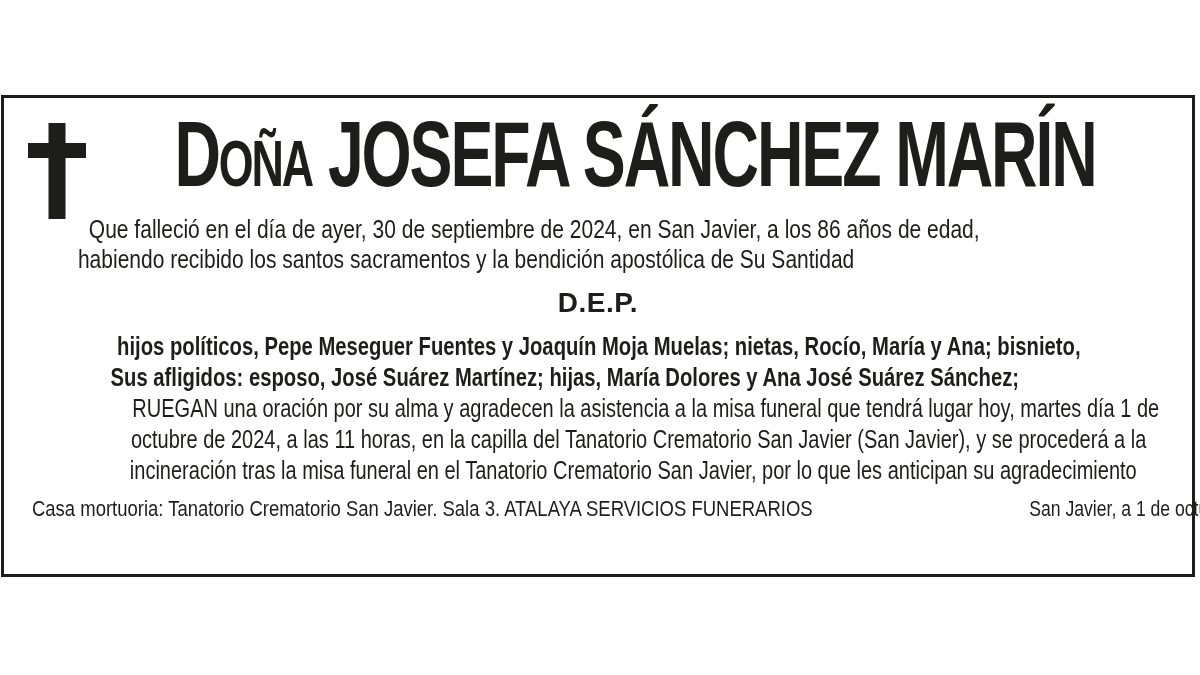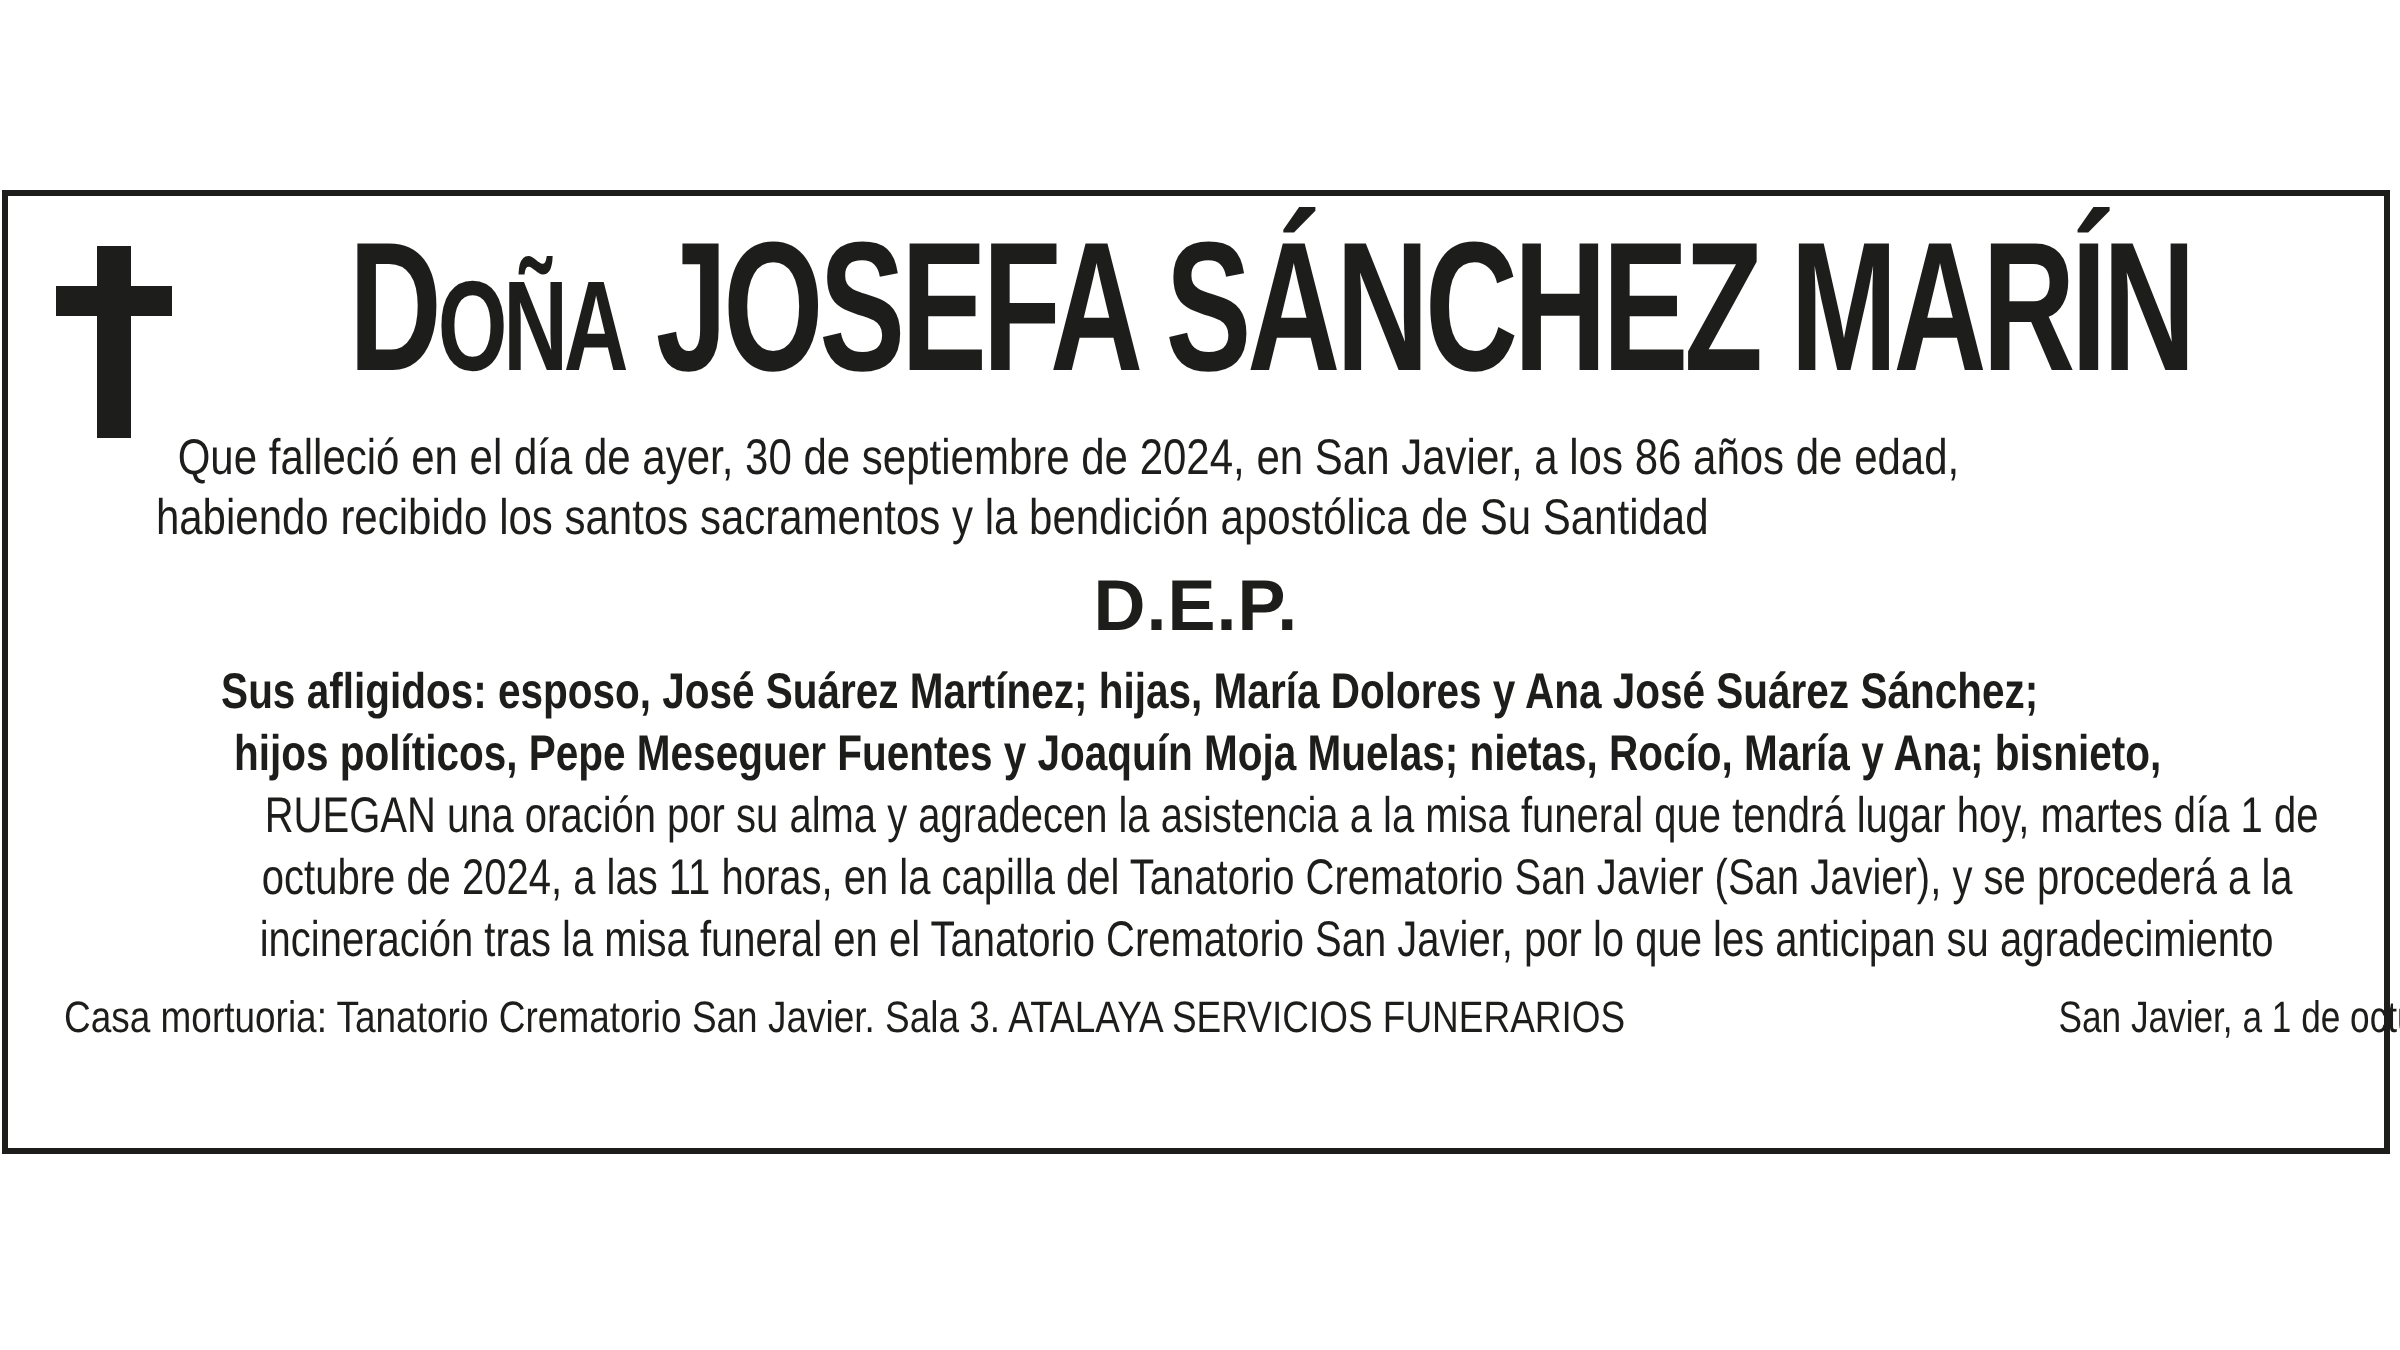--- a/index.html
+++ b/index.html
@@ -35,21 +35,21 @@
   }
   .honorific{font-variant:small-caps;}
 
   
   .line{white-space:nowrap;text-align:left;}
   .line>span{display:inline-block;white-space:nowrap;}
 
   .notice{margin-top:4px;font-size:25px;line-height:30px;}
   .notice .line>span{transform:scaleX(0.84);transform-origin:50% 50%;}
 
-  .dep{margin-top:14px;line-height:30px;text-align:center;font-weight:bold;font-size:36px;letter-spacing:0.5px;}
+  .dep{margin-top:14px;line-height:30px;text-align:center;font-weight:bold;font-size:28px;letter-spacing:0.5px;}
 
   .family{margin-top:13px;font-size:25px;line-height:31px;font-weight:bold;}
   .family .line>span{transform:scaleX(0.81);transform-origin:50% 50%;}
 
   .request{font-size:25px;line-height:31px;}
   .request .line>span{transform:scaleX(0.80);transform-origin:50% 50%;}
 
   .footer-row{
     margin-top:9px;display:flex;justify-content:space-between;align-items:center;
     font-size:22px;line-height:27px;padding:0 18px 0 28px;white-space:nowrap;
@@ -71,22 +71,22 @@
     </div>
 
     <div class="notice">
       <div class="line"><span>Que falleció en el día de ayer, 30 de septiembre de 2024, en San Javier, a los 86 años de edad,</span></div>
       <div class="line"><span>habiendo recibido los santos sacramentos y la bendición apostólica de Su Santidad</span></div>
     </div>
 
     <div class="dep">D.E.P.</div>
 
     <div class="family">
+      <div class="line"><span>hijos políticos, Pepe Meseguer Fuentes y Joaquín Moja Muelas; nietas, Rocío, María y Ana; bisnieto,</span></div>
       <div class="line"><span>Sus afligidos: esposo, José Suárez Martínez; hijas, María Dolores y Ana José Suárez Sánchez;</span></div>
-      <div class="line"><span>hijos políticos, Pepe Meseguer Fuentes y Joaquín Moja Muelas; nietas, Rocío, María y Ana; bisnieto,</span></div>
     </div>
 
     <div class="request">
       <div class="line"><span>RUEGAN una oración por su alma y agradecen la asistencia a la misa funeral  que tendrá lugar hoy, martes día 1 de</span></div>
       <div class="line"><span>octubre de 2024, a las 11 horas, en la capilla del Tanatorio Crematorio San Javier (San Javier), y se procederá a la</span></div>
       <div class="line"><span>incineración tras la misa funeral en el Tanatorio Crematorio San Javier, por lo que les anticipan su agradecimiento</span></div>
     </div>
 
     <div class="footer-row">
       <span class="footer-left">Casa mortuoria: Tanatorio Crematorio San Javier. Sala 3. ATALAYA SERVICIOS FUNERARIOS</span>

